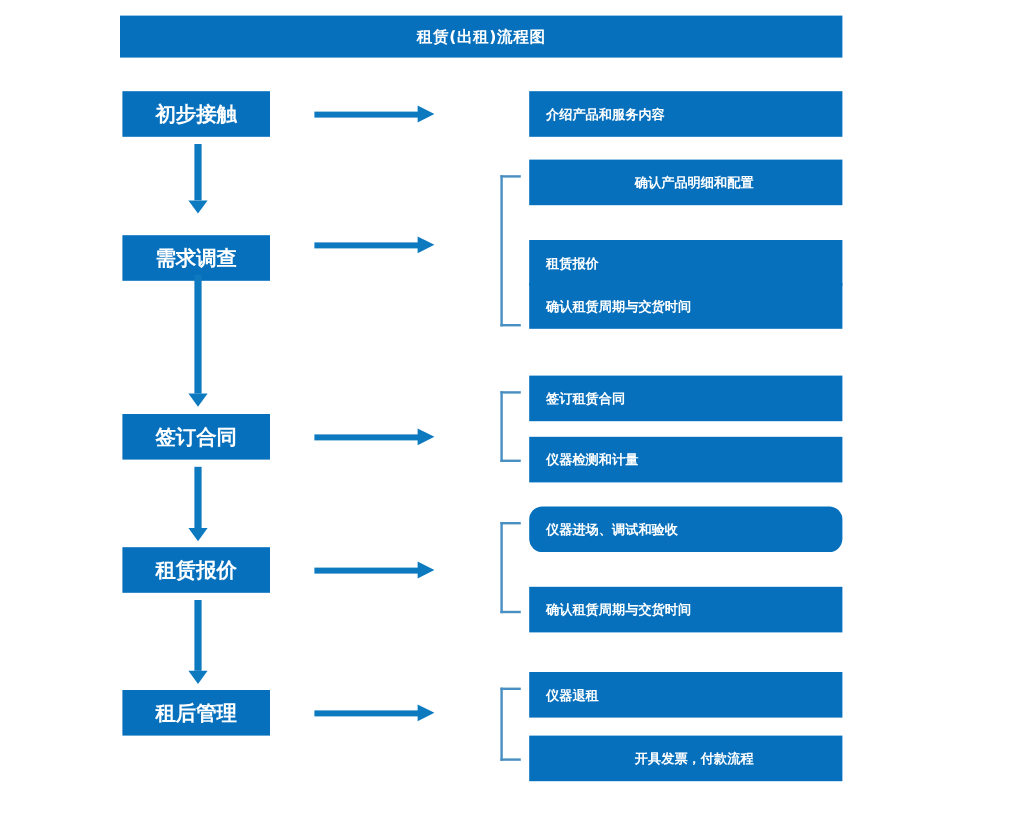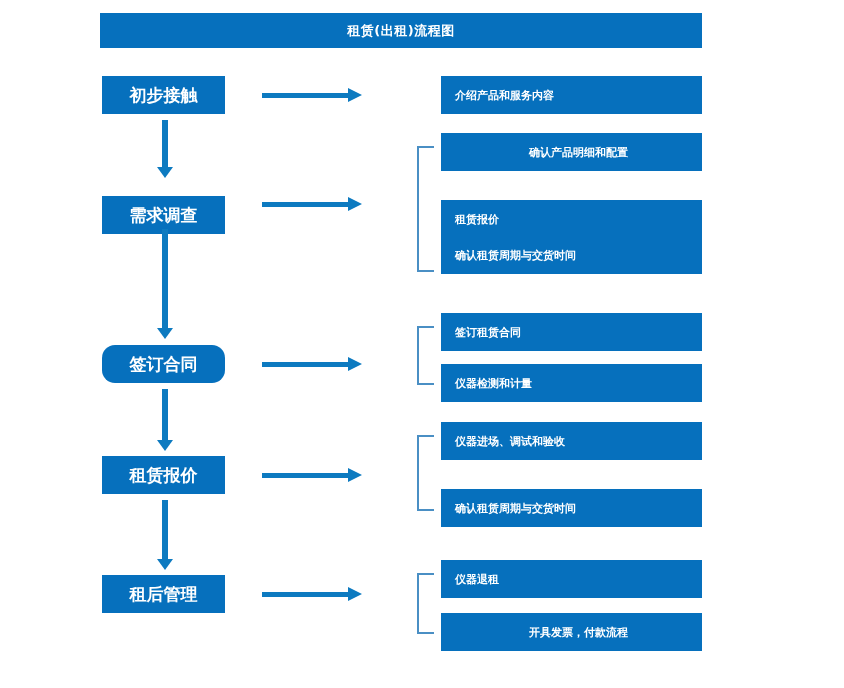--- a/index.html
+++ b/index.html
@@ -81,21 +81,21 @@
     <span class="t">租赁(出租)流程图</span>
   </div>
 
   <div id="stages">
       <div class="stage-box" style="top: 76px;">
         <span class="t">初步接触</span>
       </div>
       <div class="stage-box" style="top: 196px;">
         <span class="t">需求调查</span>
       </div>
-      <div class="stage-box" style="top: 345px; border-radius: 13px;">
+      <div class="stage-box" style="top: 345px;">
         <span class="t">签订合同</span>
       </div>
       <div class="stage-box" style="top: 456px;">
         <span class="t">租赁报价</span>
       </div>
       <div class="stage-box" style="top: 575px;">
         <span class="t">租后管理</span>
       </div>
     </div>
   <div id="details">
@@ -110,21 +110,21 @@
       </div>
       <div class="detail-box" style="top: 236px;">
         <span class="t">确认租赁周期与交货时间</span>
       </div>
       <div class="detail-box" style="top: 313px;">
         <span class="t">签订租赁合同</span>
       </div>
       <div class="detail-box" style="top: 364px;">
         <span class="t">仪器检测和计量</span>
       </div>
-      <div class="detail-box" style="top: 422px;">
+      <div class="detail-box" style="top: 422px; border-radius: 11px;">
         <span class="t">仪器进场、调试和验收</span>
       </div>
       <div class="detail-box" style="top: 489px;">
         <span class="t">确认租赁周期与交货时间</span>
       </div>
       <div class="detail-box" style="top: 560px;">
         <span class="t">仪器退租</span>
       </div>
       <div class="detail-box" style="top: 613px; justify-content: center;">
         <span class="t">开具发票，付款流程</span>

